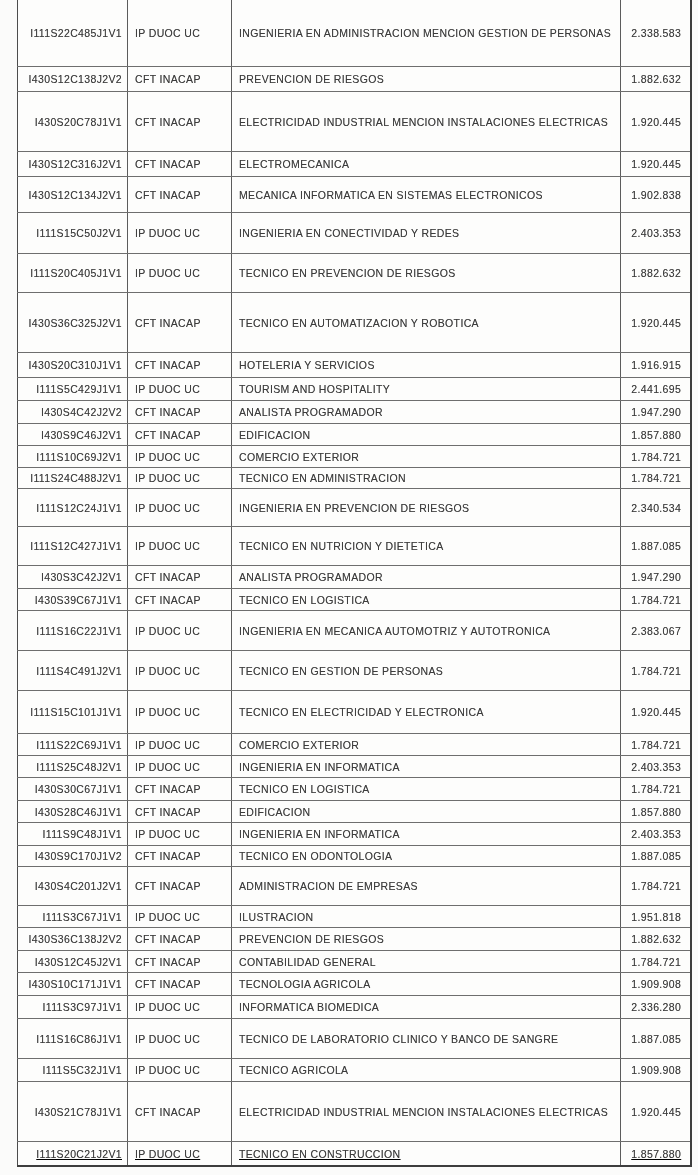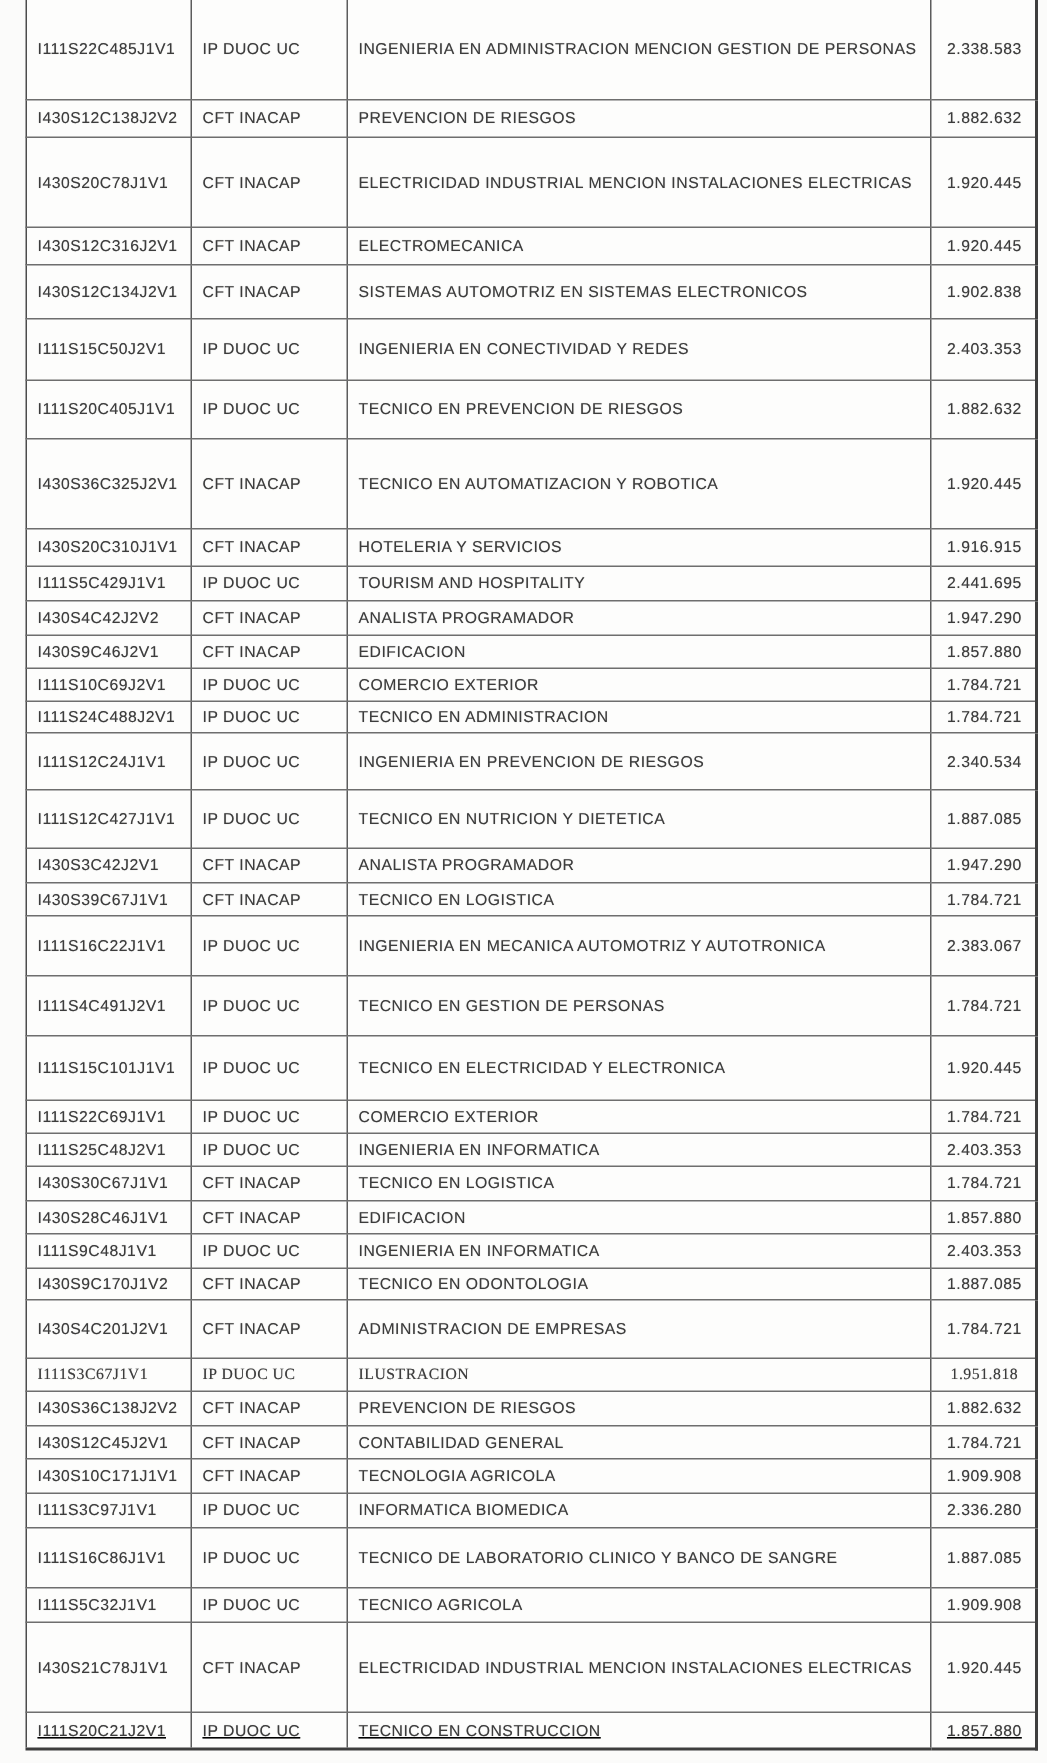--- a/index.html
+++ b/index.html
@@ -50,20 +50,21 @@
     border-left: 1.5px solid #4c4c4c;
   }
   .doc-table td:last-child {
     border-right: 2.5px solid #3e3e3e;
   }
   .col-code {
     white-space: nowrap;
     letter-spacing: 0.1px;
     padding-left: 6px;
     padding-right: 2px;
+    text-align: right;
   }
   .col-institution {
     white-space: nowrap;
   }
   .col-program {
     padding-right: 4px;
   }
   .col-value {
     text-align: center;
     white-space: nowrap;
@@ -102,21 +103,21 @@
         </tr>
         <tr style="height: 25px;">
           <td class="col-code">I430S12C316J2V1</td>
           <td class="col-institution">CFT INACAP</td>
           <td class="col-program">ELECTROMECANICA</td>
           <td class="col-value">1.920.445</td>
         </tr>
         <tr style="height: 36px; margin-top: 26px;">
           <td class="col-code">I430S12C134J2V1</td>
           <td class="col-institution">CFT INACAP</td>
-          <td class="col-program">SISTEMAS AUTOMOTRIZ EN SISTEMAS ELECTRONICOS</td>
+          <td class="col-program">MECANICA INFORMATICA EN SISTEMAS ELECTRONICOS</td>
           <td class="col-value">1.902.838</td>
         </tr>
         <tr style="height: 41px;">
           <td class="col-code">I111S15C50J2V1</td>
           <td class="col-institution">IP DUOC UC</td>
           <td class="col-program">INGENIERIA EN CONECTIVIDAD Y REDES</td>
           <td class="col-value">2.403.353</td>
         </tr>
         <tr style="height: 39px;">
           <td class="col-code">I111S20C405J1V1</td>
@@ -243,21 +244,21 @@
           <td class="col-institution">CFT INACAP</td>
           <td class="col-program">TECNICO EN ODONTOLOGIA</td>
           <td class="col-value">1.887.085</td>
         </tr>
         <tr style="height: 39px;">
           <td class="col-code">I430S4C201J2V1</td>
           <td class="col-institution">CFT INACAP</td>
           <td class="col-program">ADMINISTRACION DE EMPRESAS</td>
           <td class="col-value">1.784.721</td>
         </tr>
-        <tr style="height: 22px; font-family: Liberation Serif, serif;">
+        <tr style="height: 22px;">
           <td class="col-code">I111S3C67J1V1</td>
           <td class="col-institution">IP DUOC UC</td>
           <td class="col-program">ILUSTRACION</td>
           <td class="col-value">1.951.818</td>
         </tr>
         <tr style="height: 23px;">
           <td class="col-code">I430S36C138J2V2</td>
           <td class="col-institution">CFT INACAP</td>
           <td class="col-program">PREVENCION DE RIESGOS</td>
           <td class="col-value">1.882.632</td>

